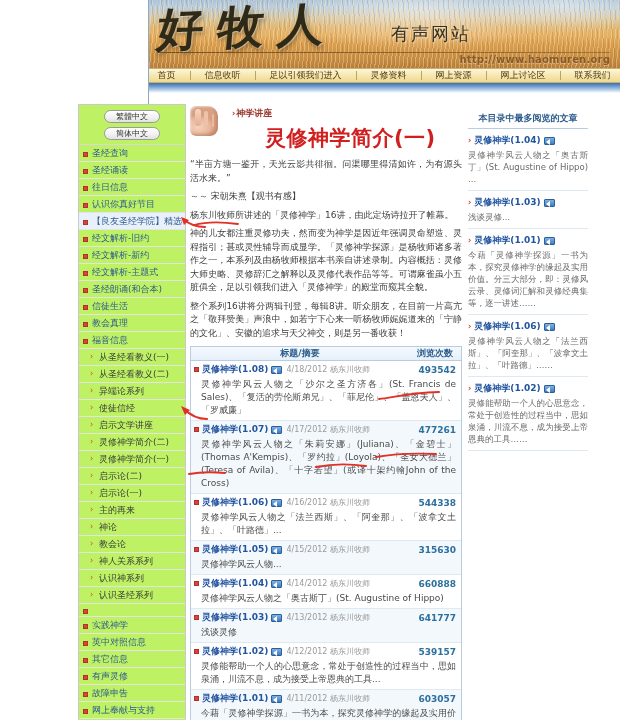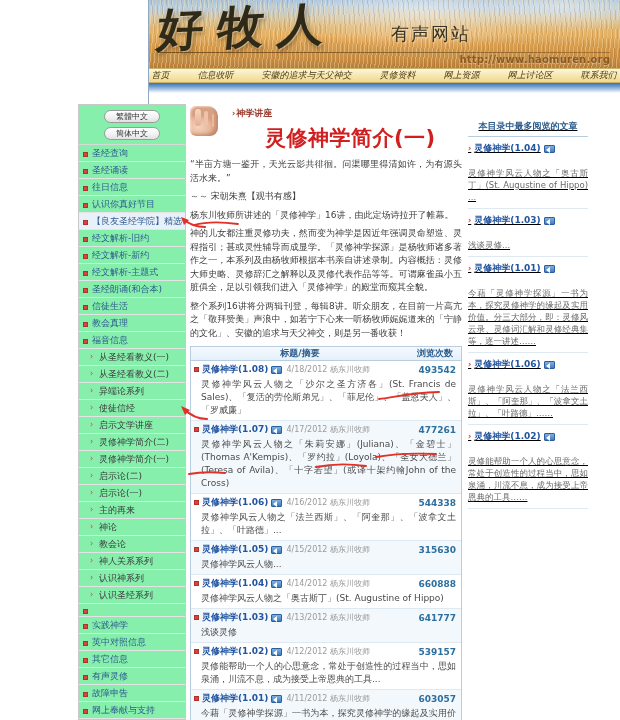--- a/index.html
+++ b/index.html
@@ -82,21 +82,20 @@
   
   .nav {
     position: absolute;
     left: 148px; top: 68px;
     width: 472px; height: 15px;
     background: linear-gradient(to bottom, #fdf6dc 0%, #f7e8b4 45%, #efd98f 100%);
     border-top: 1px solid #cbb167;
     border-bottom: 1px solid #cbb167;
     display: flex; align-items: center; justify-content: center;
     gap: 8px;
-    font-style: italic;
   }
   .nav-item {
     font-size: 9px; color: #4a3a12;
     padding: 0 6px;
     white-space: nowrap;
     line-height: 13px;
     cursor: pointer;
   }
   .nav-sep {
     width: 1px; height: 9px;
@@ -126,21 +125,21 @@
     background: #8fa9c4;
     z-index: 3;
   }
 
   
   .lsidebar {
     position: absolute;
     left: 78px; top: 104px;
     width: 108px;
     height: 616px;
-    background: #86efac;
+    background: #bef264;
     border: 1px solid #c9c9c9;
     border-bottom: none;
     z-index: 4;
     overflow: hidden;
   }
   .lang-box {
     padding: 5px 0 4px 0;
     display: flex; flex-direction: column; align-items: center; gap: 4px;
     border-bottom: 1px solid #d9d9d9;
   }
@@ -309,43 +308,42 @@
     font-size: 9px; color: #4a4a4a;
     line-height: 13px;
     padding: 1px 5px 3px 10px;
     text-align: justify;
   }
   .row.alt { background: #f3f8fc; }
 
   
   .rsidebar {
     position: absolute;
-    left: 468px; top: 120px;
+    left: 468px; top: 112px;
     width: 120px;
     height: 600px;
     overflow: hidden;
-    text-decoration: underline;
   }
   .rs-head {
     font-size: 9px; font-weight: bold; color: #2d5c8c;
     padding-bottom: 3px;
     border-bottom: 1px solid #b9cde0;
     text-align: center;
   }
   .rs-item { padding: 5px 0 5px 0; border-bottom: 1px solid #dfe9f2; }
   .rs-t {
     display: flex; align-items: center; gap: 3px;
     font-size: 9px; color: #2255a0; font-weight: bold;
     cursor: pointer;
   }
   .rs-arrow { color: #d4453c; font-size: 8px; }
   .rs-d {
     font-size: 8.5px; color: #6a6a6a;
     line-height: 12px;
-    margin-top: 12px;
+    margin-top: 2px;
     text-align: justify;
   }
 
   
   .ann { position: absolute; z-index: 20; pointer-events: none; }
   .ann svg { display: block; overflow: visible; }
 </style>
 </head>
 <body>
 
@@ -360,21 +358,21 @@
     <div class="banner-sub">有声网站</div>
     <div class="banner-rule"></div>
     <div class="banner-url">http://www.haomuren.org</div>
   </div>
 
   <div class="nav">
     <span class="nav-item">首页</span>
     <span class="nav-sep"></span>
     <span class="nav-item">信息收听</span>
     <span class="nav-sep"></span>
-    <span class="nav-item">安徽的追求与天父神交</span>
+    <span class="nav-item">足以引领我们进入</span>
     <span class="nav-sep"></span>
     <span class="nav-item">灵修资料</span>
     <span class="nav-sep"></span>
     <span class="nav-item">网上资源</span>
     <span class="nav-sep"></span>
     <span class="nav-item">网上讨论区</span>
     <span class="nav-sep"></span>
     <span class="nav-item">联系我们</span>
   </div>
 

